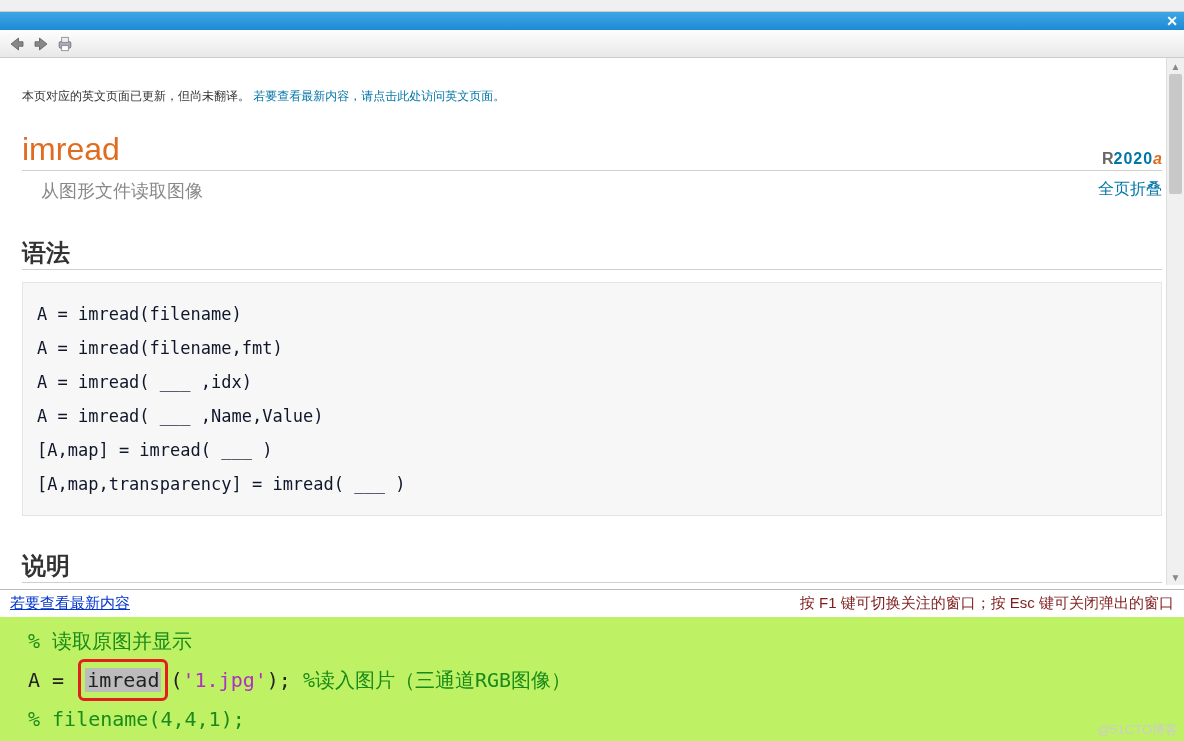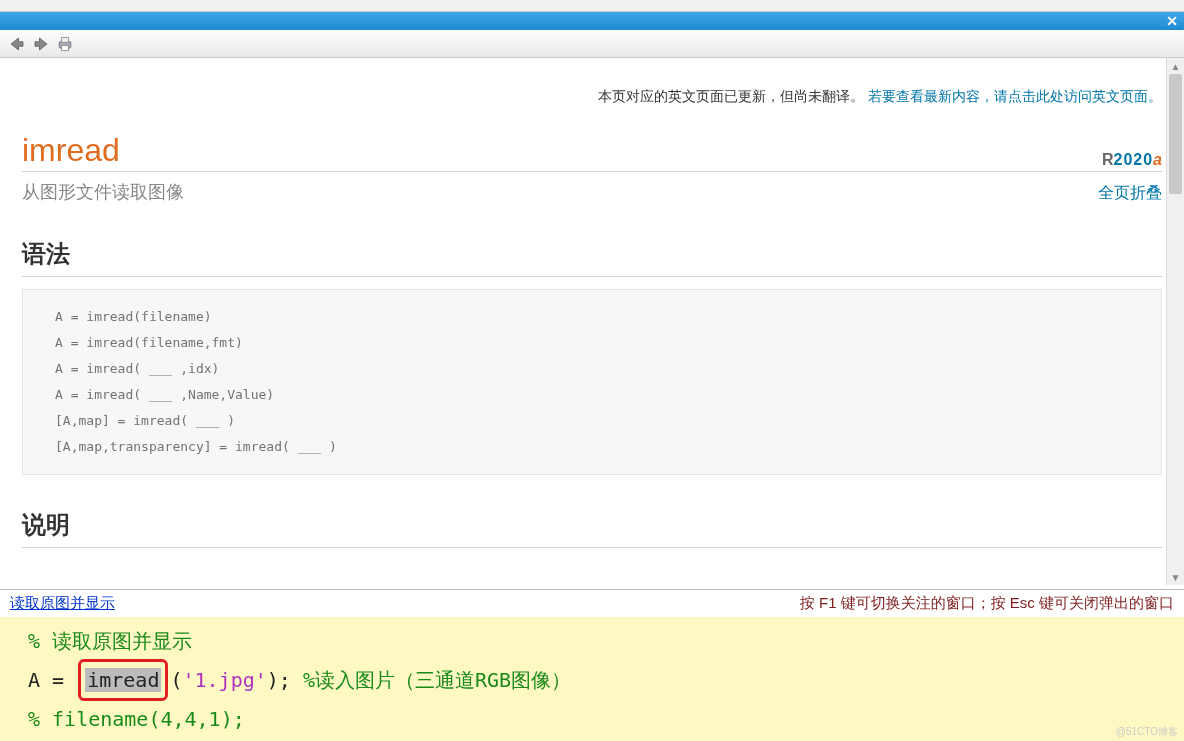--- a/index.html
+++ b/index.html
@@ -6,47 +6,47 @@
   body { font-family: "Microsoft YaHei", Arial, sans-serif; background: #fff; color: #333; font-size: 16px; }
   .window { width: 1184px; height: 741px; position: relative; overflow: hidden; background: #fff; }
   .topghost { height: 12px; background: #f0f0f0; border-bottom: 1px solid #ccc; }
   .titlebar { height: 18px; background: linear-gradient(#3da7e6,#1e8ad4); position: relative; }
   .titlebar .close { position: absolute; right: 6px; top: 1px; color: #fff; font-size: 14px; font-weight: bold; cursor: pointer; }
   .toolbar { height: 28px; background: linear-gradient(#fefefe,#e8e8e8); border-bottom: 1px solid #ccc; display: flex; align-items: center; padding: 0 6px; gap: 2px; }
   .toolbar .tbtn { width: 22px; height: 22px; display: flex; align-items: center; justify-content: center; }
   svg.arrow { width:18px; height:18px; }
   .helpbody { position: absolute; top: 58px; left:0; right:0; bottom:130px; overflow:hidden; }
   .helpinner { padding: 12px 22px 0 22px; }
-  .notice { font-size: 14px; color:#333; margin: 18px 0 26px 0; text-align: right; }
+  .notice { font-size: 12px; color:#333; margin: 18px 0 26px 0; }
   .notice a { color:#0076a8; text-decoration:none; }
   .titlerow { display:flex; justify-content:space-between; align-items:flex-end; border-bottom:1px solid #d0d0d0; padding-bottom:2px; }
   .fnname { font-size: 32px; color:#e06c1f; font-weight:400; }
   .release { font-size: 16px; color:#666; font-weight:600; }
   .release .r { font-weight:700; }
   .release .yr { color:#0076a8; letter-spacing:1px; }
   .release .a { color:#e06c1f; font-style:italic; font-weight:700; }
-  .subrow { display:flex; justify-content:space-between; align-items:flex-end; margin-top:8px; }
+  .subrow { display:flex; justify-content:space-between; align-items:flex-start; margin-top:8px;margin-left:19px; }
   .subtitle { font-size:18px; color:#888; }
   .collapse { color:#0076a8; font-size:16px; cursor:pointer; }
   .sect { margin-top: 34px; }
-  .sect h2 { font-size:24px; font-weight:600; border-bottom:1px solid #d0d0d0; padding-bottom:6px; margin-bottom:12px; }
-  .codebox { background:#f7f7f7; border:1px solid #e5e5e5; padding:14px 32px; font-family: Menlo, Consolas, monospace; font-size:13px; color:#737373; line-height:2.0; white-space:pre; }
+  .sect h2 { font-size:24px; font-weight:600; border-bottom:1px solid #d0d0d0; margin-bottom:12px; }
+  .codebox { background:#f7f7f7; border:1px solid #e5e5e5; padding:14px 14px; font-family: Menlo, Consolas, monospace; font-size:17px; color:#0f172a; line-height:2.0; white-space:pre; }
   .helplink-row { border-top:1px solid #bbb; display:flex; justify-content:space-between; align-items:center; padding:4px 10px; font-size:15px; background:#fff; }
   .helplink-row a { color:#0033cc; text-decoration:underline; cursor:pointer; }
   .helplink-row .hint { color:#7f1d1d; }
   .scrollbar { position:absolute; top:58px; right:0; width:18px; bottom:156px; background:#f0f0f0; border-left:1px solid #ddd; }
   .scrollbar .up, .scrollbar .down { height:16px; display:flex; align-items:center; justify-content:center; color:#888; font-size:10px; }
   .scrollbar .thumb { position:absolute; top:16px; left:2px; right:2px; height:120px; background:#c8c8c8; border-radius:2px; }
-  .editor { position:absolute; left:0; right:0; bottom:0; height:124px; background:#fef9c3; padding:6px 10px 0 28px; font-family: "SimSun", Consolas, monospace; font-size:20px; line-height:1.8; }
+  .editor { position:absolute; left:0; right:0; bottom:0; height:124px; background:#bef264; padding:6px 10px 0 28px; font-family: "SimSun", Consolas, monospace; font-size:20px; line-height:1.8; }
   .editor .cmt { color:#1a8a1a; }
   .editor .str { color:#b030c0; }
   .editor .plain { color:#222; }
   .editor .fnbox { display:inline-block; border:3px solid #e02020; border-radius:6px; padding:0 4px; margin:0 2px; }
   .editor .fnhl { background:#bcbcbc; color:#222; padding:0 2px; }
-  .watermark { position:absolute; right:6px; bottom:2px; font-size:10px; color:#ccc; }
+  .watermark { position:absolute; right:6px; bottom:2px; font-size:13px; color:#ccc; }
 </style>
 </head>
 <body>
 
 <div class="window">
 
   <div class="topghost"></div>
 
   <div class="titlebar">
     <span class="close">✕</span>
@@ -107,21 +107,21 @@
     </div>
   </div>
 
   <div class="scrollbar">
     <div class="up">▲</div>
     <div class="thumb"></div>
     <div class="down" style="position:absolute;bottom:0;left:0;right:0">▼</div>
   </div>
 
   <div class="helplink-row" style="position:absolute;left:0;right:0;bottom:124px;">
-    <a>读取原图并显示</a>
+    <a>若要查看最新内容</a>
     <span class="hint">按 F1 键可切换关注的窗口；按 Esc 键可关闭弹出的窗口</span>
   </div>
 
   <div class="editor">
     <div><span class="cmt">% 读取原图并显示</span></div>
     <div>
       <span class="plain">A = </span><span class="fnbox"><span class="fnhl">imread</span></span><span class="plain">(</span><span class="str">'1.jpg'</span><span class="plain">);</span><span class="cmt"> %读入图片（三通道RGB图像）</span>
     </div>
     <div><span class="cmt">% filename(4,4,1);</span></div>
   </div>

